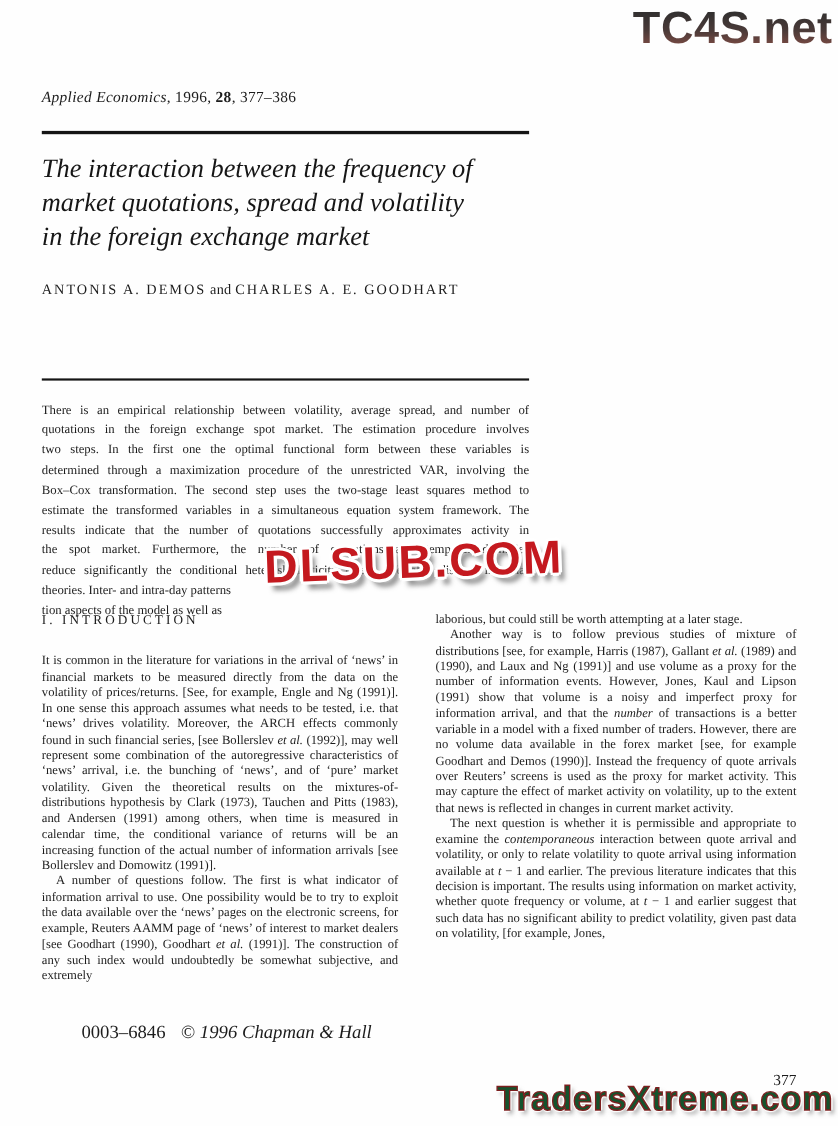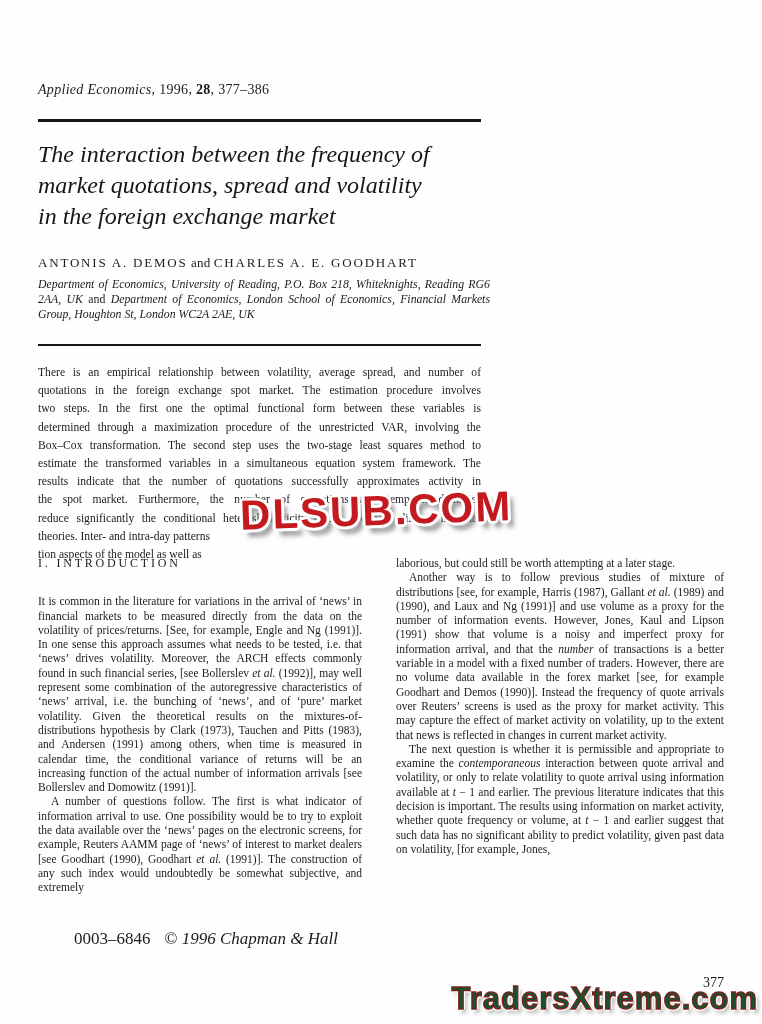--- a/index.html
+++ b/index.html
@@ -105,38 +105,38 @@
   .footer-left .gap { display: inline-block; width: 14px; }
   .page-number {
     position: absolute; right: 38px; top: 975px; font-size: 14px;
   }
 </style>
 </head>
 <body>
 
 <div class="page">
 
+  <div class="tc4s">TC4S.net</div>
 
   <div class="journal-line">
     <i>Applied Economics</i><span>, 1996, </span><b>28</b><span>, 377–386</span>
   </div>
 
   <div class="rule rule-1"></div>
 
   <div class="title">
     <div>The interaction between the frequency of</div>
     <div>market quotations, spread and volatility</div>
     <div>in the foreign exchange market</div>
   </div>
 
   <div class="authors">
     <span class="sc">ANTONIS A. DEMOS</span><span class="conj"> and </span><span class="sc">CHARLES A. E. GOODHART</span>
   </div>
 
-  <div class="affiliation"><i>Department of Economics, University of Reading, P.O. Box 218, Whiteknights, Reading RG6 2AA, UK</i><span> and </span><i>Department of Economics, London School of Economics, Financial Markets Group, Houghton St, London WC2A 2AE, UK</i></div>
 
   <div class="rule rule-2"></div>
 
   <div class="abstract">
     <div class="abs-line">There is an empirical relationship between volatility, average spread, and number of</div>
     <div class="abs-line">quotations in the foreign exchange spot market. The estimation procedure involves</div>
     <div class="abs-line">two steps. In the first one the optimal functional form between these variables is</div>
     <div class="abs-line">determined through a maximization procedure of the unrestricted VAR, involving the</div>
     <div class="abs-line">Box–Cox transformation. The second step uses the two-stage least squares method to</div>
     <div class="abs-line">estimate the transformed variables in a simultaneous equation system framework. The</div>

